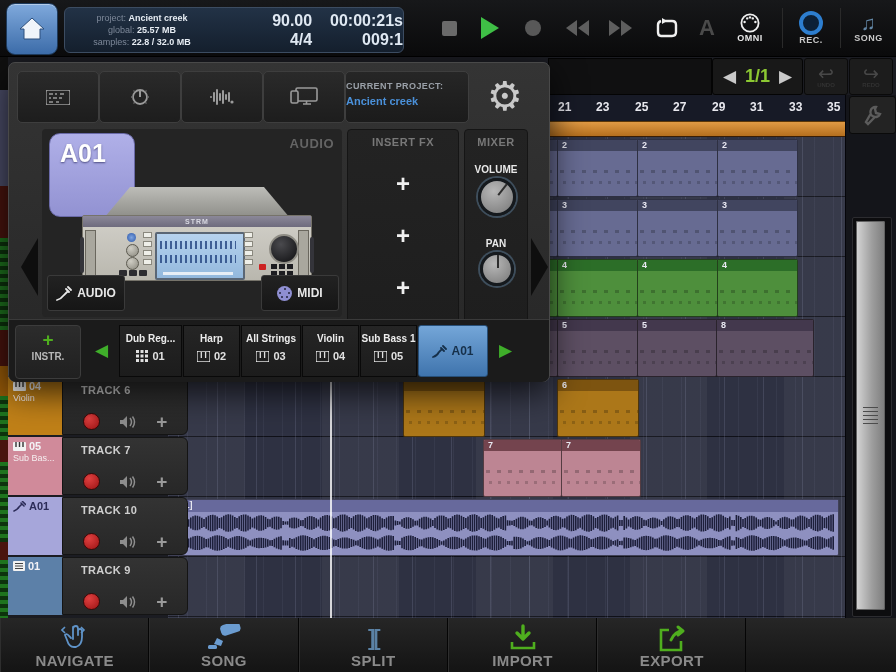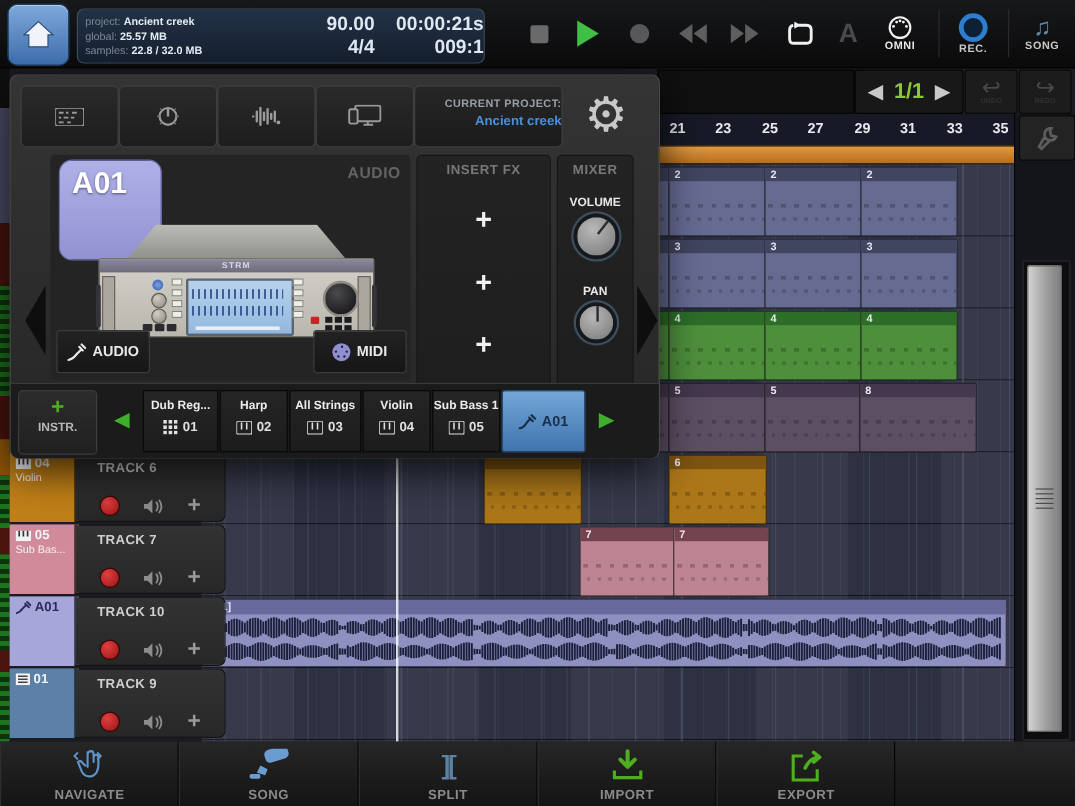--- a/index.html
+++ b/index.html
@@ -6,21 +6,21 @@
   #stage{position:relative;width:896px;height:672px;overflow:hidden;
          font-family:"Liberation Sans","DejaVu Sans",sans-serif;background:#17181d;
          -webkit-font-smoothing:antialiased;}
   .abs{position:absolute;}
   
   #topbar{left:0;top:0;width:896px;height:56px;background:linear-gradient(#17181a,#0a0a0b);border-bottom:1px solid #000;z-index:40;}
   #home-btn{left:6px;top:3px;width:50px;height:50px;border-radius:9px;
     background:linear-gradient(#7fa9dc,#3c6ca9);border:1px solid #1d3a5c;box-shadow:inset 0 1px 0 rgba(255,255,255,.4);}
   #info-panel{left:64px;top:7px;width:338px;height:44px;border-radius:6px;
     background:linear-gradient(#223246,#141f2d);border:1px solid #3c4c61;display:flex;align-items:center;}
-  .info-labels{width:150px;padding-left:6px;text-align:left;}
+  .info-labels{width:150px;padding-left:6px;text-align:center;}
   .info-row{font-size:9px;line-height:12px;color:#7d8899;}
   .info-row .v{color:#e6ecf3;font-weight:bold;}
   .num-col{width:88px;text-align:right;color:#dfe8f2;font-weight:bold;font-size:16px;line-height:19px;}
   .tbtn{top:8px;height:40px;display:flex;flex-direction:column;align-items:center;justify-content:center;}
   .tr-sq{width:15px;height:15px;background:#6a6a6a;border-radius:2px;}
   .tr-play{width:0;height:0;border-left:18px solid #3fbf46;border-top:11px solid transparent;border-bottom:11px solid transparent;}
   .tr-rec{width:16px;height:16px;border-radius:50%;background:#585858;}
   .tr-tris{display:flex;}
   .tr-tri-l{width:0;height:0;border-right:11px solid #5e5e5e;border-top:8px solid transparent;border-bottom:8px solid transparent;margin-left:1px;}
   .tr-tri-r{width:0;height:0;border-left:11px solid #5e5e5e;border-top:8px solid transparent;border-bottom:8px solid transparent;margin-right:1px;}
@@ -90,21 +90,21 @@
   .tctrl{position:absolute;left:0;bottom:4px;width:100%;display:flex;align-items:center;justify-content:space-evenly;}
   .recdot{width:15px;height:15px;border-radius:50%;background:radial-gradient(circle at 35% 30%,#e04040,#9c1414);border:1px solid #3a0808;}
   .plus-g{color:#9a9a9a;font-size:19px;font-weight:bold;line-height:16px;}
   .t-orange{background:#c08018;}.t-pink{background:#d08a9a;}.t-lav{background:#a6a6da;}.t-blue{background:#5c80a8;}
   
   #popup{left:8px;top:62px;width:540px;height:318px;background:linear-gradient(#343434,#262626);
     border:1px solid #494949;border-radius:7px;box-shadow:0 10px 34px rgba(0,0,0,.75);z-index:20;}
   .ptab{position:absolute;top:8px;width:80px;height:50px;background:linear-gradient(#2a2a2a,#1d1d1d);
     border:1px solid #3e3e3e;border-radius:5px;display:flex;align-items:center;justify-content:center;}
   #proj-box{position:absolute;left:336px;top:8px;width:122px;height:50px;background:linear-gradient(#262626,#1b1b1b);
-    border:1px solid #3e3e3e;border-radius:5px;text-align:right;}
+    border:1px solid #3e3e3e;border-radius:5px;text-align:left;}
   #proj-box .l{font-size:9px;font-weight:bold;color:#9aa0a8;margin-top:9px;letter-spacing:.4px;}
   #proj-box .v{font-size:11px;font-weight:bold;color:#4a90d9;margin-top:4px;}
   #gear{position:absolute;left:468px;top:8px;width:56px;height:52px;color:#c9c9c9;font-size:40px;line-height:50px;text-align:center;}
   .chev{position:absolute;width:0;height:0;border-top:29px solid transparent;border-bottom:29px solid transparent;}
   #chev-l{left:12px;top:175px;border-right:17px solid #0e0e0e;}
   #chev-r{left:522px;top:175px;border-left:17px solid #0e0e0e;}
   #instr-card{position:absolute;left:33px;top:66px;width:300px;height:188px;background:#242424;border-radius:4px;}
   #a01-badge{position:absolute;left:7px;top:4px;width:86px;height:84px;border-radius:11px;
     background:linear-gradient(#b0b0e8,#9292d2);border:1px solid #6a6aa8;
     font-size:25px;font-weight:bold;color:#fff;padding:5px 0 0 10px;box-sizing:border-box;text-shadow:0 1px 2px rgba(40,40,90,.7);}
@@ -160,21 +160,21 @@
   .itab{position:absolute;top:5px;height:52px;background:linear-gradient(#252525,#1c1c1c);border:1px solid #090909;box-sizing:border-box;text-align:center;}
   .itab .nm{font-size:10px;font-weight:bold;color:#ececec;margin-top:7px;white-space:nowrap;overflow:hidden;}
   .itab .sub{margin-top:6px;display:flex;align-items:center;justify-content:center;gap:4px;font-size:11px;font-weight:bold;color:#e0e0e0;}
   .itab.sel{background:linear-gradient(#74a6d8,#3f74ad);border:1px solid #274f78;border-radius:3px;}
   .itab.sel .sub{color:#16304a;font-size:12px;margin-top:0;}
   .itab.sel{display:flex;align-items:center;justify-content:center;}
   
   #toolbar{left:0;top:618px;width:896px;height:54px;background:linear-gradient(#262626,#141414);display:flex;z-index:40;}
   .tool{width:149.3px;height:54px;border-right:1px solid #050505;border-left:1px solid #2e2e2e;box-sizing:border-box;
     display:flex;flex-direction:column;align-items:center;justify-content:flex-end;padding-bottom:3px;position:relative;}
-  .tool .lbl{font-size:11px;font-weight:bold;color:#8a8a8a;letter-spacing:.4px;}
+  .tool .lbl{font-size:15px;font-weight:bold;color:#8a8a8a;letter-spacing:.4px;}
   .tool.sel{background:linear-gradient(#6ea2d4,#3a6ea8);}
   .tool.sel .lbl{color:#23425f;}
   .tool .ic{position:absolute;top:4px;left:0;width:100%;height:32px;display:flex;align-items:center;justify-content:center;}
   .split-glyph{font-size:22px;font-weight:bold;color:#5b82a5;letter-spacing:-2px;}
 </style>
 </head>
 <body>
 
 <div id="stage">
 

